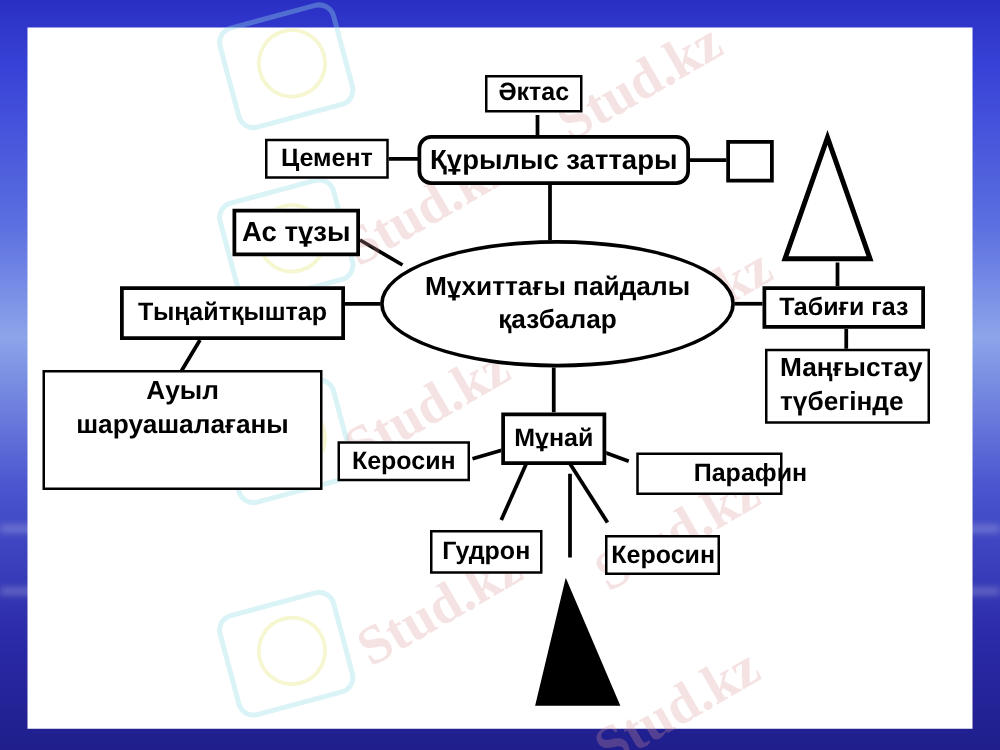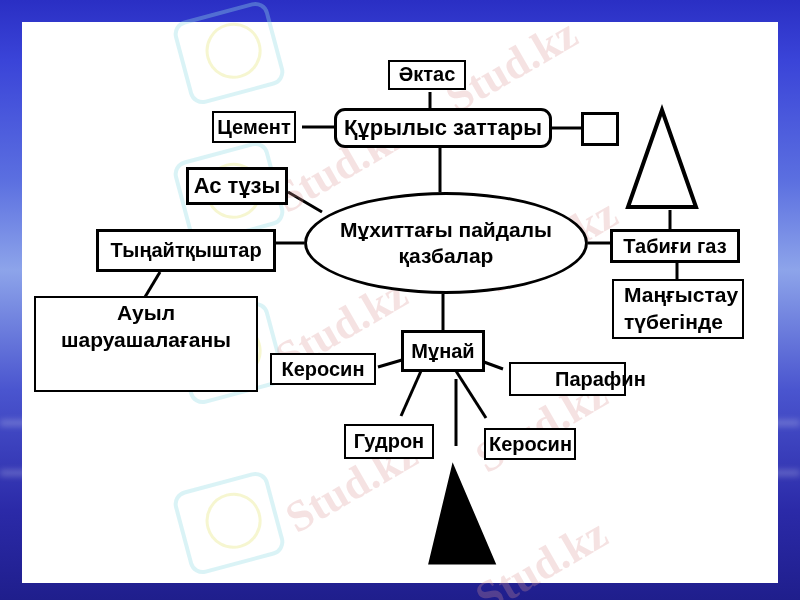--- a/index.html
+++ b/index.html
@@ -54,21 +54,21 @@
 <div class="wm" style="left:440px;top:40px">Stud.kz</div>
 <div class="wm" style="left:270px;top:140px">Stud.kz</div>
 <div class="wm" style="left:480px;top:220px">Stud.kz</div>
 <div class="wm" style="left:270px;top:300px">Stud.kz</div>
 <div class="wm" style="left:470px;top:400px">Stud.kz</div>
 <div class="wm" style="left:280px;top:460px">Stud.kz</div>
 <div class="wm" style="left:470px;top:540px">Stud.kz</div>
 
 <div class="box thin" style="left:388px;top:60px;width:78px;height:30px;">Әктас</div>
 <div class="box" style="left:334px;top:108px;width:218px;height:40px;font-size:22px;line-height:34px;border-radius:11px;">Құрылыс заттары</div>
-<div class="box thin" style="left:212px;top:111px;width:84px;height:32px;line-height:28px;">Цемент</div>
+<div class="box thin" style="left:212px;top:111px;width:99px;height:32px;line-height:28px;">Цемент</div>
 <div class="box" style="left:581px;top:112px;width:38px;height:34px;"></div>
 <div class="box" style="left:186px;top:167px;width:102px;height:38px;line-height:32px;font-size:22px;text-align:center;">Ас тұзы</div>
 <div class="box" style="left:96px;top:229px;width:180px;height:43px;line-height:37px;">Тыңайтқыштар</div>
 
 <div class="box thin" style="left:34px;top:296px;width:224px;height:96px;line-height:27px;font-size:21px;padding-top:1px;">
   <div>Ауыл</div>
   <div>шаруашалағаны</div>
 </div>
 
 <div class="ellipse">

